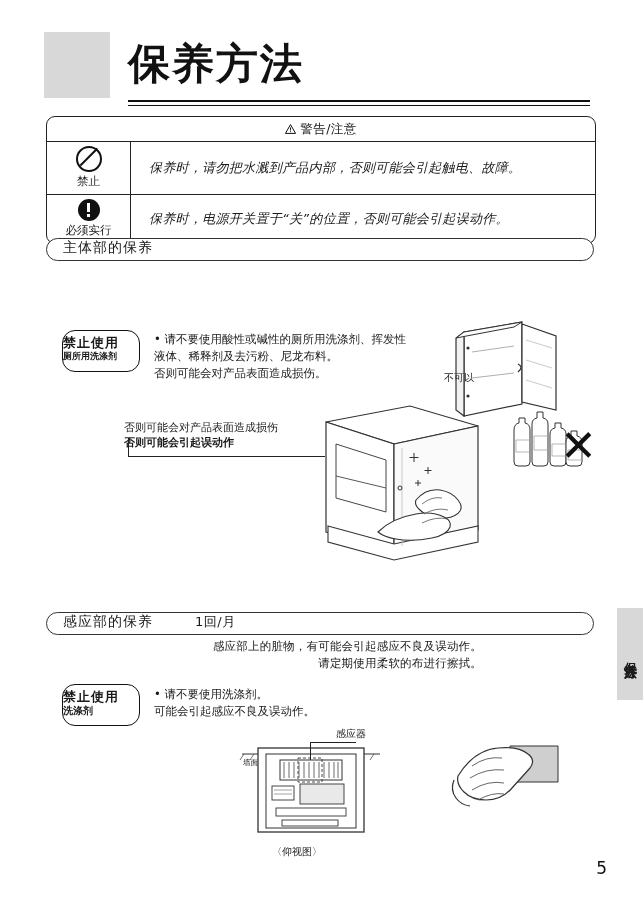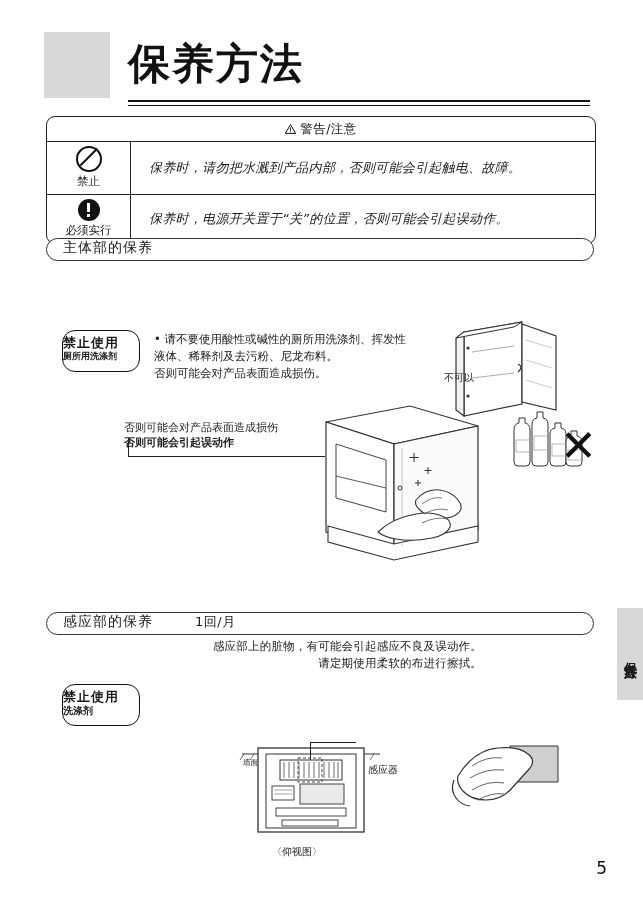--- a/index.html
+++ b/index.html
@@ -404,20 +404,22 @@
   </div>
 
   <div class="para" style="left:62px; top:638px; width:420px; white-space:pre-line;text-align:right;">感应部上的脏物，有可能会引起感应不良及误动作。
 请定期使用柔软的布进行擦拭。</div>
 
   <div class="badge" style="left:62px; top:684px; width:78px; height:42px;">
     <div class="b1">禁止使用</div>
     <div class="b2 wide">洗涤剂</div>
   </div>
 
+  <div class="bullet" style="left:154px; top:686px; width:260px; white-space:pre-line;">• 请不要使用洗涤剂。
+   可能会引起感应不良及误动作。</div>
 
   <div class="fig" style="left:236px; top:738px;">
     <svg width="150" height="108" viewBox="0 0 150 108">
 
       <line x1="6" y1="16" x2="144" y2="16" stroke="#333" stroke-width="1.2"></line>
       <g stroke="#333" stroke-width="0.7">
         <line x1="8" y1="16" x2="4" y2="22"></line>
         <line x1="18" y1="16" x2="14" y2="22"></line>
         <line x1="28" y1="16" x2="24" y2="22"></line>
         <line x1="38" y1="16" x2="34" y2="22"></line>
@@ -460,21 +462,21 @@
         <line x1="38" y1="56" x2="56" y2="56"></line>
       </g>
       <rect x="64" y="46" width="44" height="20" fill="#e9e9e9" stroke="#333" stroke-width="0.9"></rect>
       <rect x="40" y="70" width="70" height="8" fill="#fff" stroke="#333" stroke-width="0.9"></rect>
       <rect x="46" y="82" width="56" height="6" fill="#fff" stroke="#333" stroke-width="0.9"></rect>
     </svg>
   </div>
 
   <div class="leadline-h" style="left:310px; top:742px; width:46px;"></div>
   <div style="position:absolute; left:310px; top:742px; width:0; height:18px; border-left:1.1px solid #222;"></div>
-  <div class="small-label" style="left:368px; top:727px;margin-top:36px;">感应器</div>
+  <div class="small-label" style="left:336px; top:727px;">感应器</div>
   <div class="tiny-label" style="left:243px; top:758px;">墙面</div>
   <div class="small-label" style="left:272px; top:845px;">〈仰视图〉</div>
 
   <div class="fig" style="left:448px; top:740px;">
     <svg width="120" height="90" viewBox="0 0 120 90">
       <polygon points="62,6 110,6 110,42 62,42" fill="#cfcfcf" stroke="#333" stroke-width="1"></polygon>
       <path d="M10,36 q16,-26 40,-28 q20,-2 30,6 q8,6 2,14 l-18,20 q-10,12 -26,12 q-14,0 -22,-8 q-8,-8 -6,-16 z" fill="#fff" stroke="#333" stroke-width="1.2"></path>
       <g fill="none" stroke="#555" stroke-width="0.9">
         <path d="M24,26 q14,-10 30,-8"></path>
         <path d="M22,38 q16,-10 34,-8"></path>

